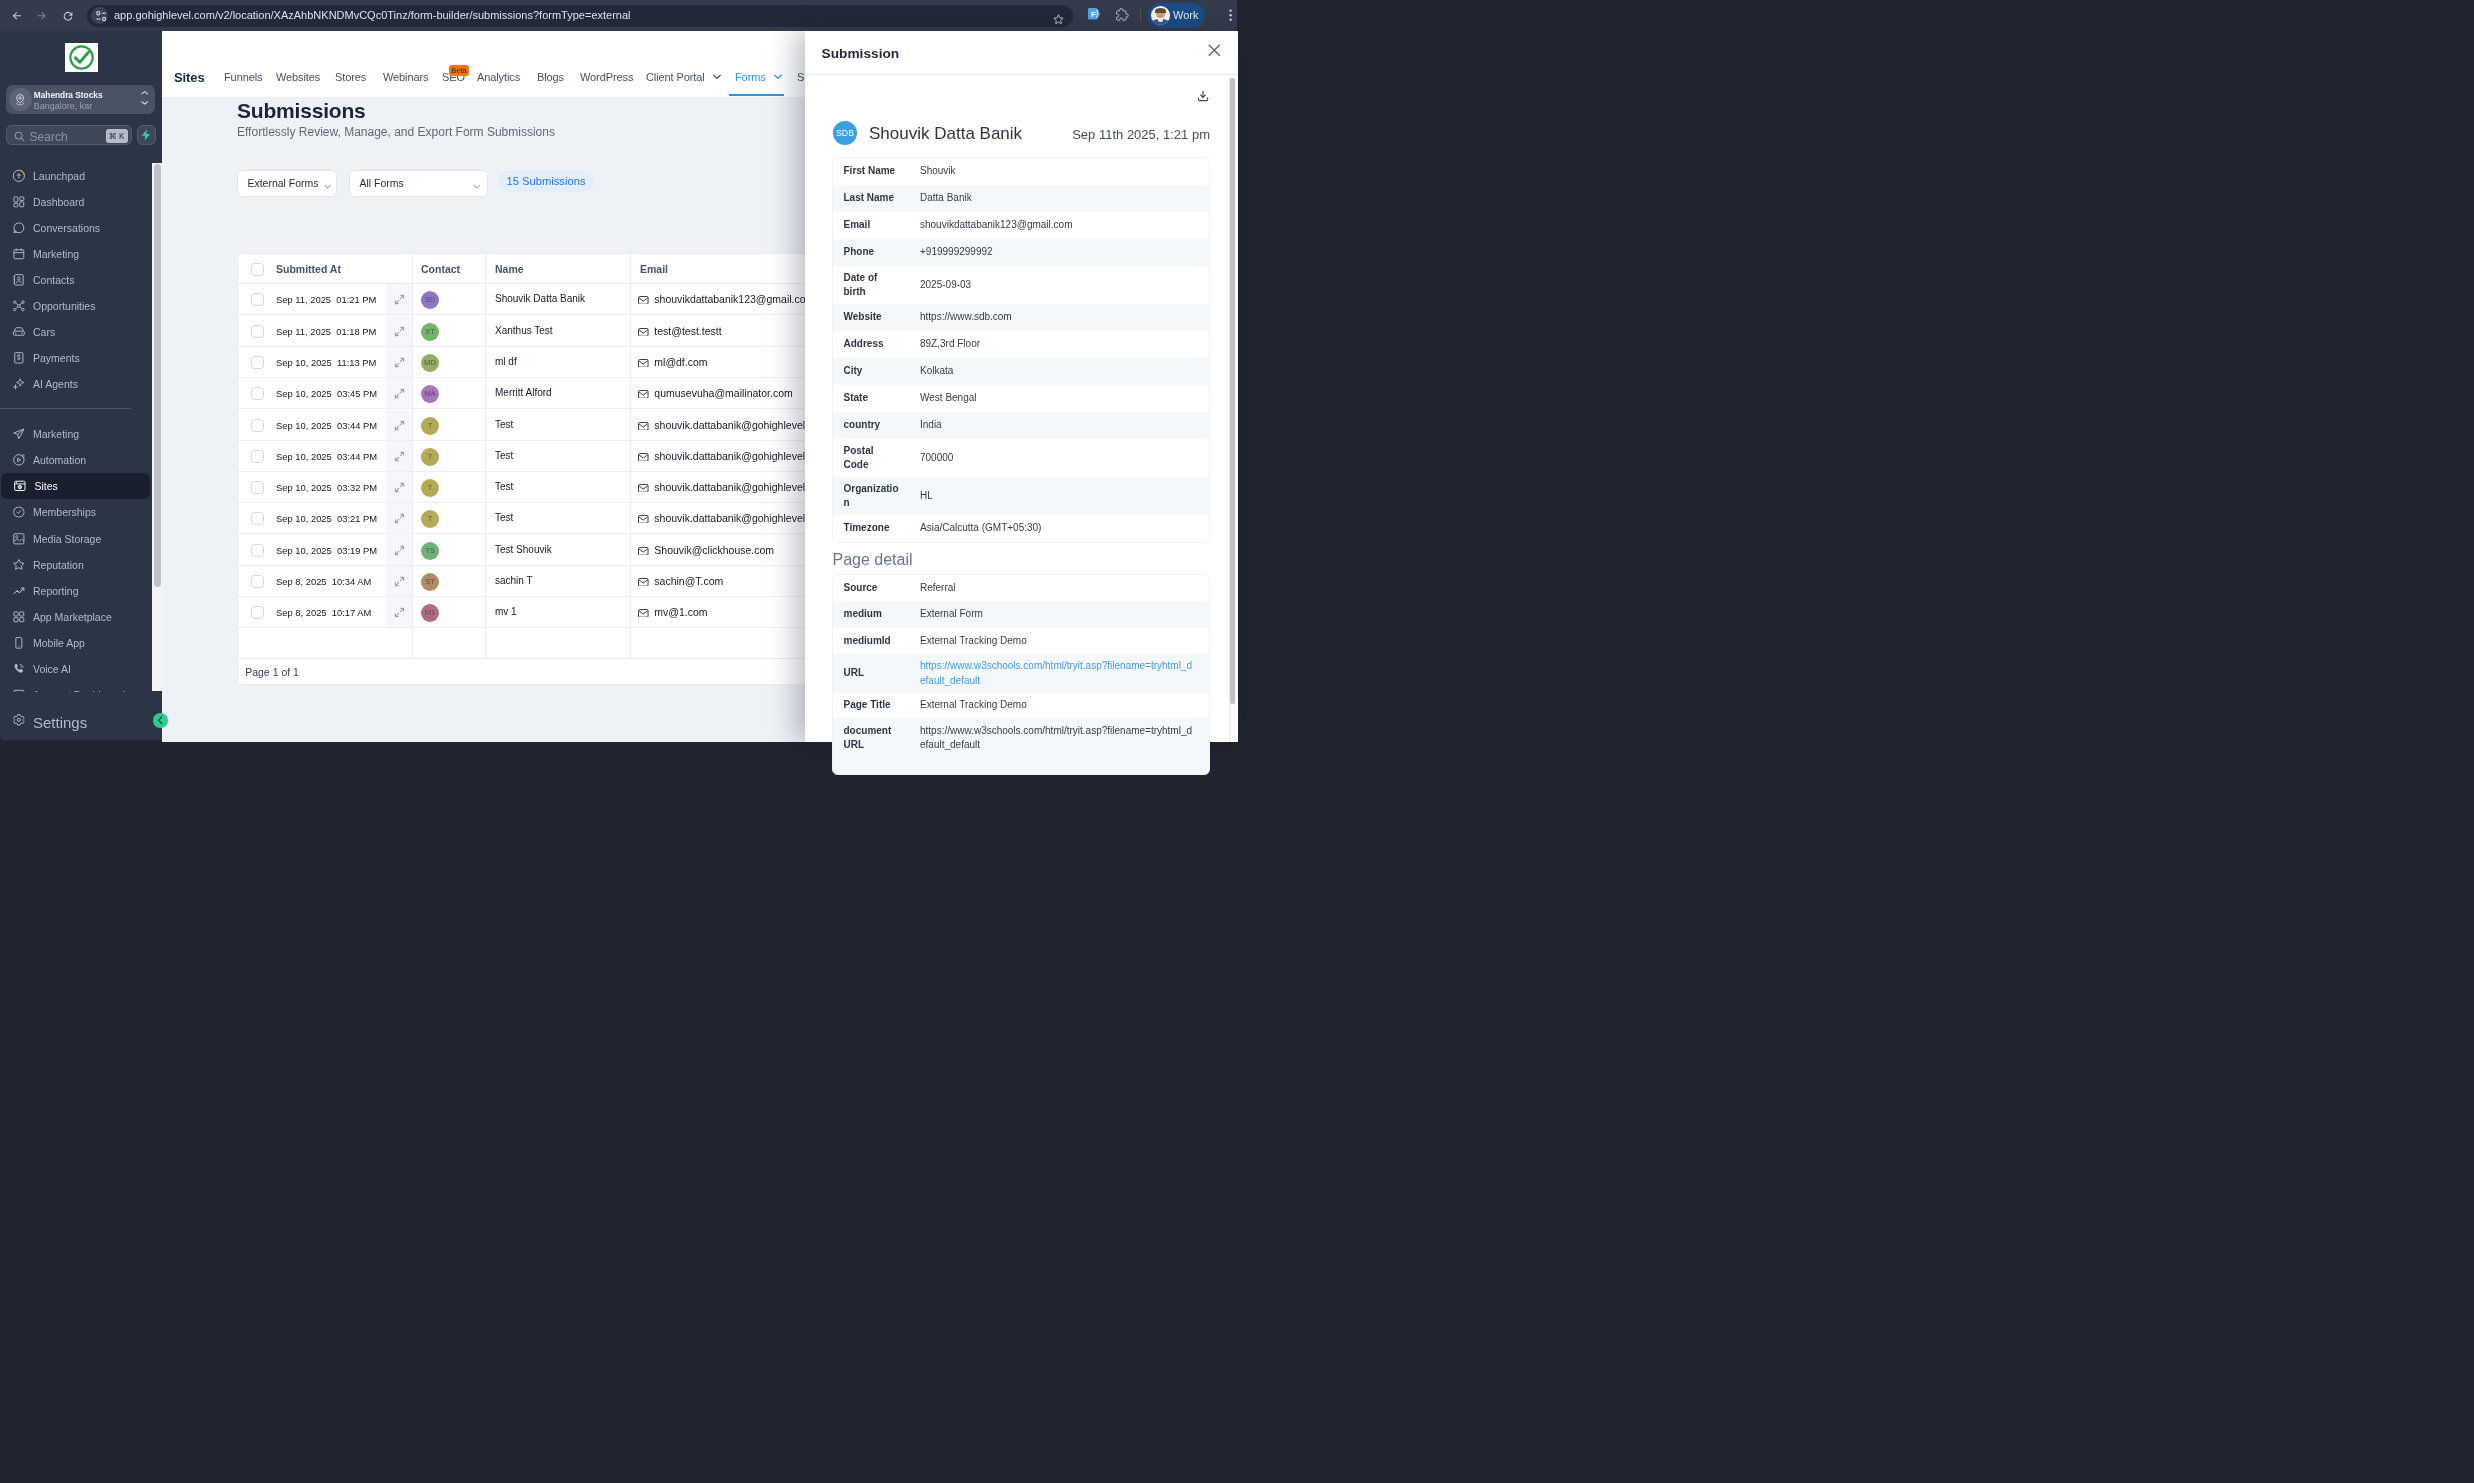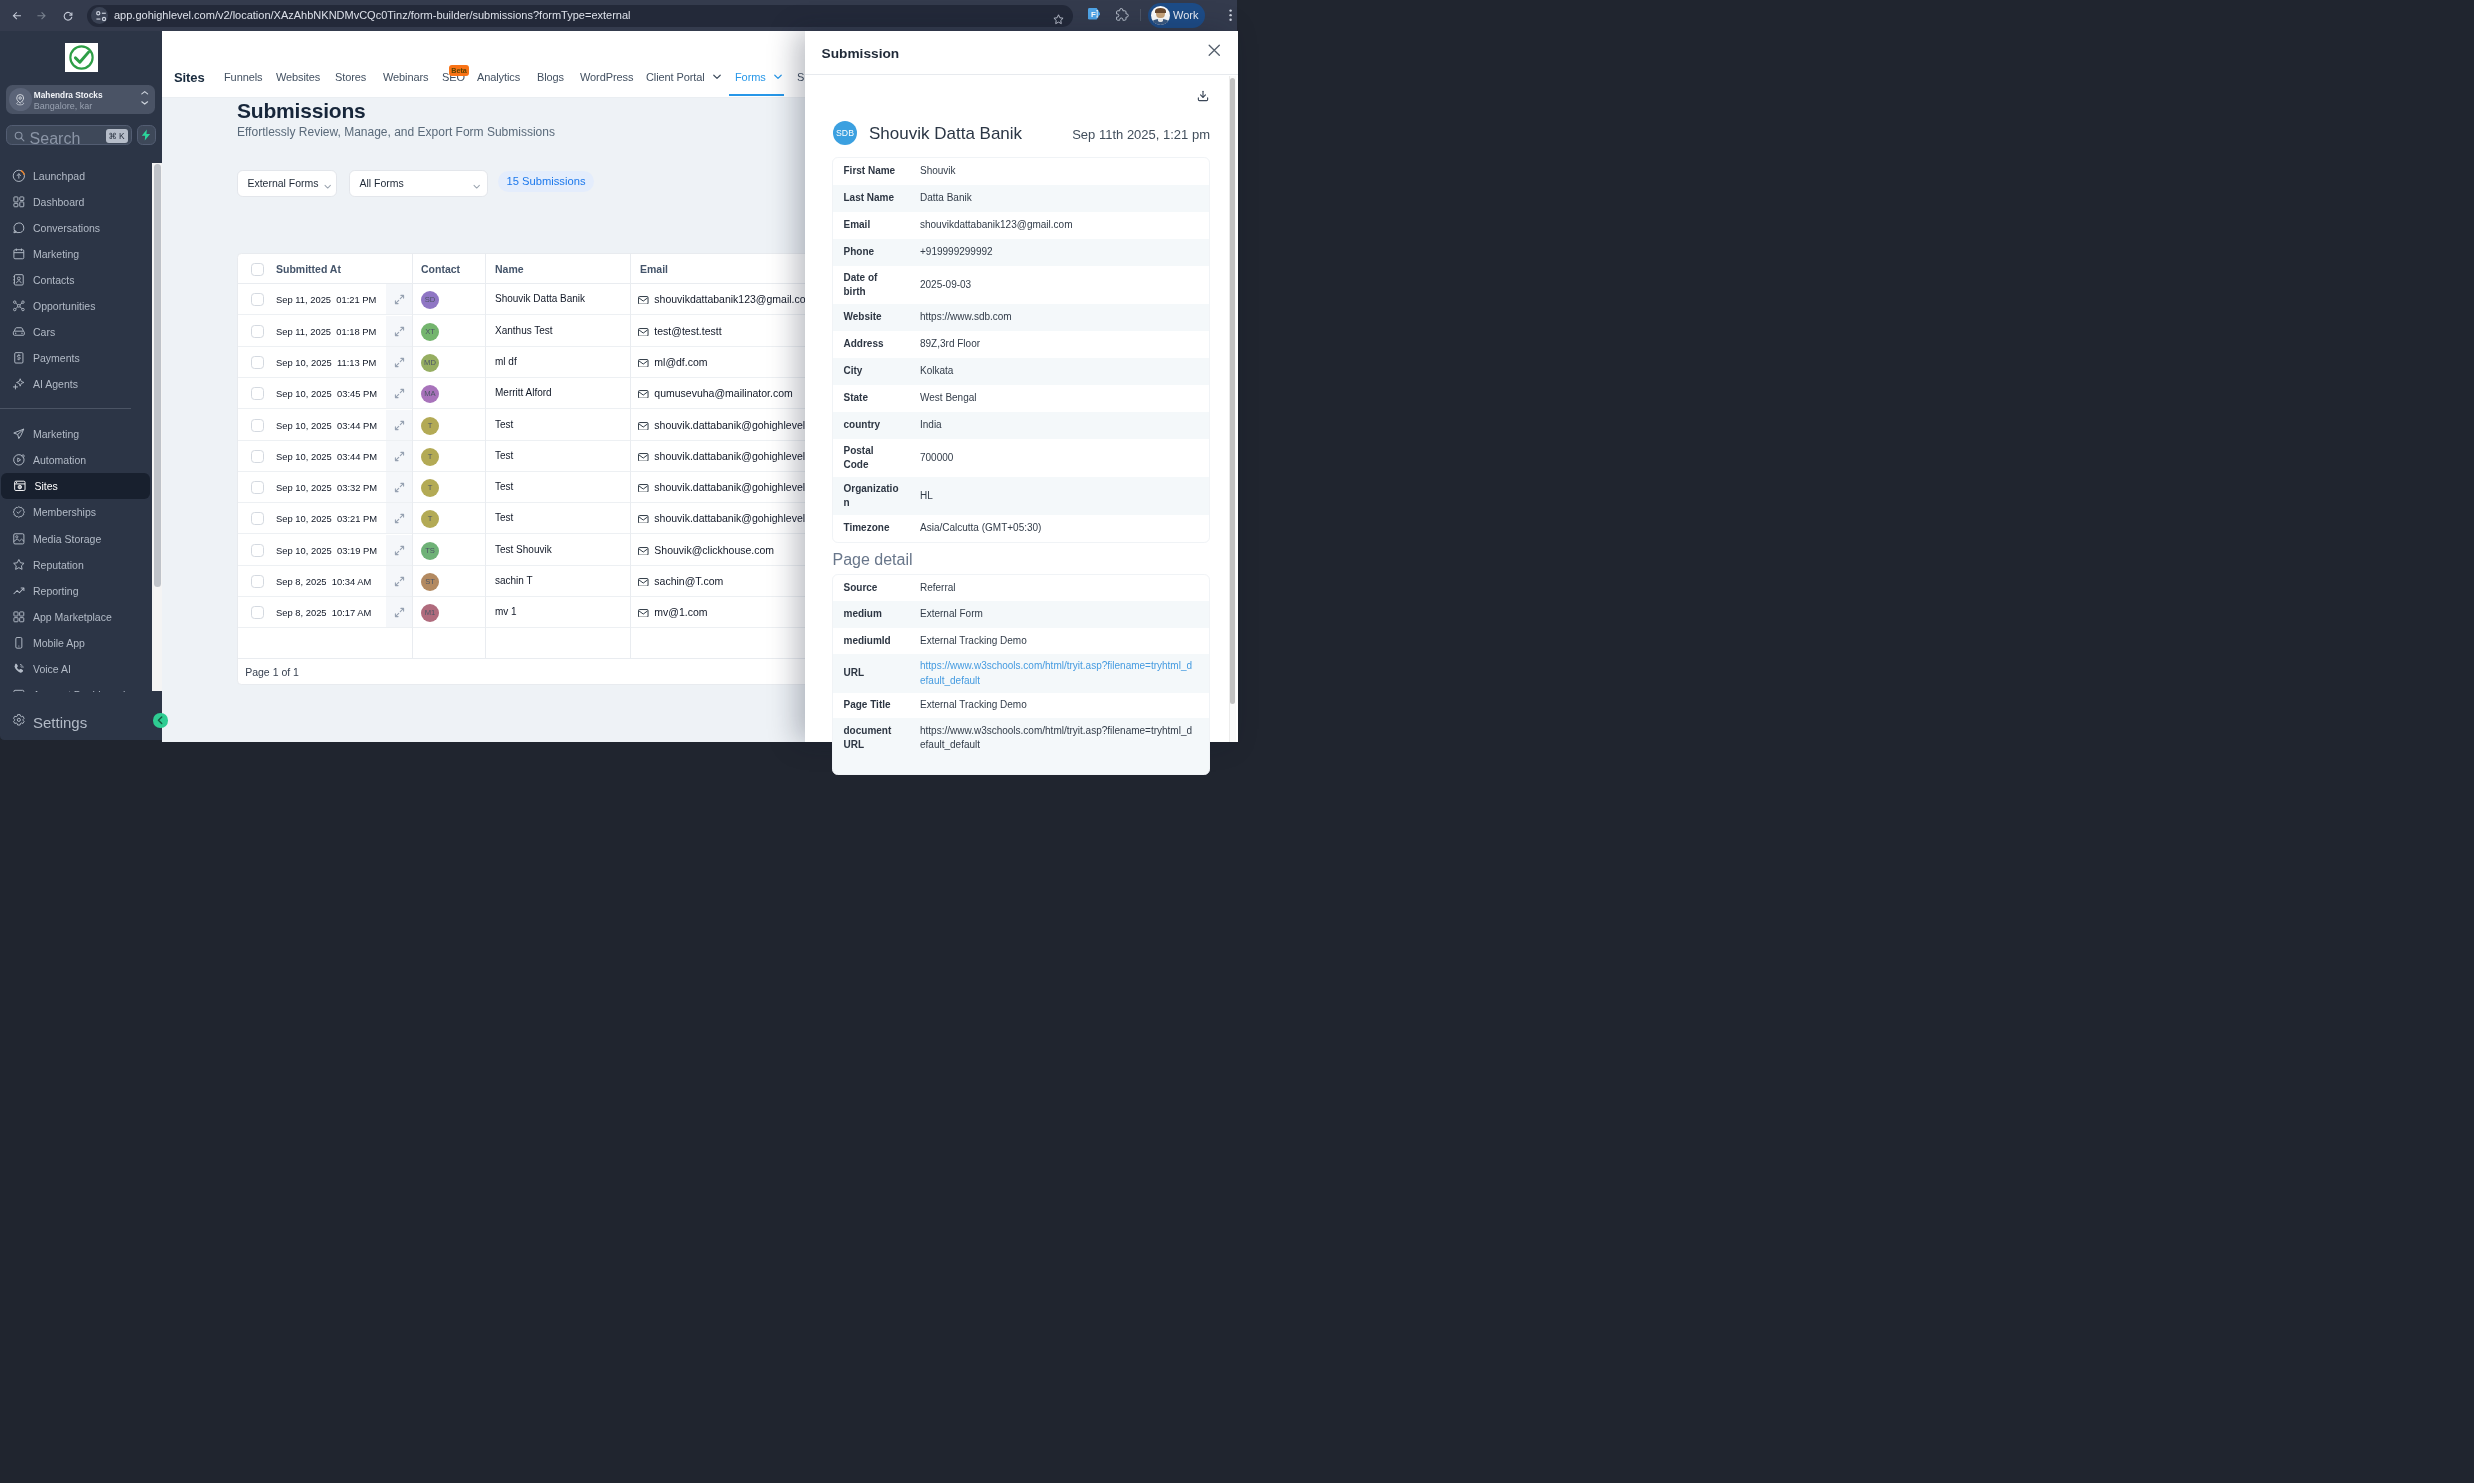--- a/index.html
+++ b/index.html
@@ -16,21 +16,21 @@
 
   
   #sidebar { position:absolute; left:0; top:31px; width:162px; height:709px; background:#2c3546; border-bottom-left-radius:4.3px; }
   #logo { position:absolute; left:65px; top:12.3px; width:33px; height:29px; background:#fff; display:flex; align-items:center; justify-content:center; }
   #loccard { position:absolute; left:5.8px; top:54px; width:149px; height:29px; background:#4a5365; border-radius:6.5px; }
   #loccard .icirc { position:absolute; left:3.3px; top:2.9px; width:23px; height:23px; border-radius:50%; background:#5b6478; display:flex; align-items:center; justify-content:center; }
   #loccard .t1 { position:absolute; left:28px; top:4.7px; font-size:8.3px; font-weight:bold; color:#f2f4f8; }
   #loccard .t2 { position:absolute; left:28px; top:15.6px; font-size:9px; color:#98a1b0; }
   #searchrow { position:absolute; left:6.2px; top:94px; width:150px; height:20px; }
   #searchbox { position:absolute; left:0; top:0; width:126px; height:20px; border:0.7px solid #535d72; border-radius:5.8px; background:#3e4859; }
-  #searchbox .stxt { position:absolute; left:22.4px; top:4px; font-size:16px; color:#8b95a6; }
+  #searchbox .stxt { position:absolute; left:22.4px; top:4px; font-size:12px; color:#8b95a6; }
   #kbadge { position:absolute; right:3.6px; top:2.9px; width:22px; height:14px; background:#b6bdc9; border-radius:2.9px; color:#222b39; font-size:8.3px; text-align:center; line-height:14px; }
   #boltbtn { position:absolute; right:0; top:0; width:19.5px; height:20px; border:0.7px solid #535d72; border-radius:5.8px; background:#3e4859; display:flex; align-items:center; justify-content:center; }
 
   #menuwrap { position:absolute; left:0; top:132px; width:162px; height:529px; overflow:hidden; }
   .mi { position:absolute; left:0; width:152px; height:26px; color:#b3bbc7; }
   .mi .ic { position:absolute; left:12px; top:6.2px; width:13.7px; height:13.7px; }
   .mi .lb { position:absolute; left:33px; top:7.2px; font-size:10.5px; }
   .mi.active { background:#18202e; color:#fff; border-radius:5.8px; left:1.4px; width:149px; }
   #sbdivider { position:absolute; left:0px; width:131px; height:0.7px; background:#4b5464; }
   #sbtrack { position:absolute; left:152px; top:132px; width:10.5px; height:528px; background:#f4f4f4; }

